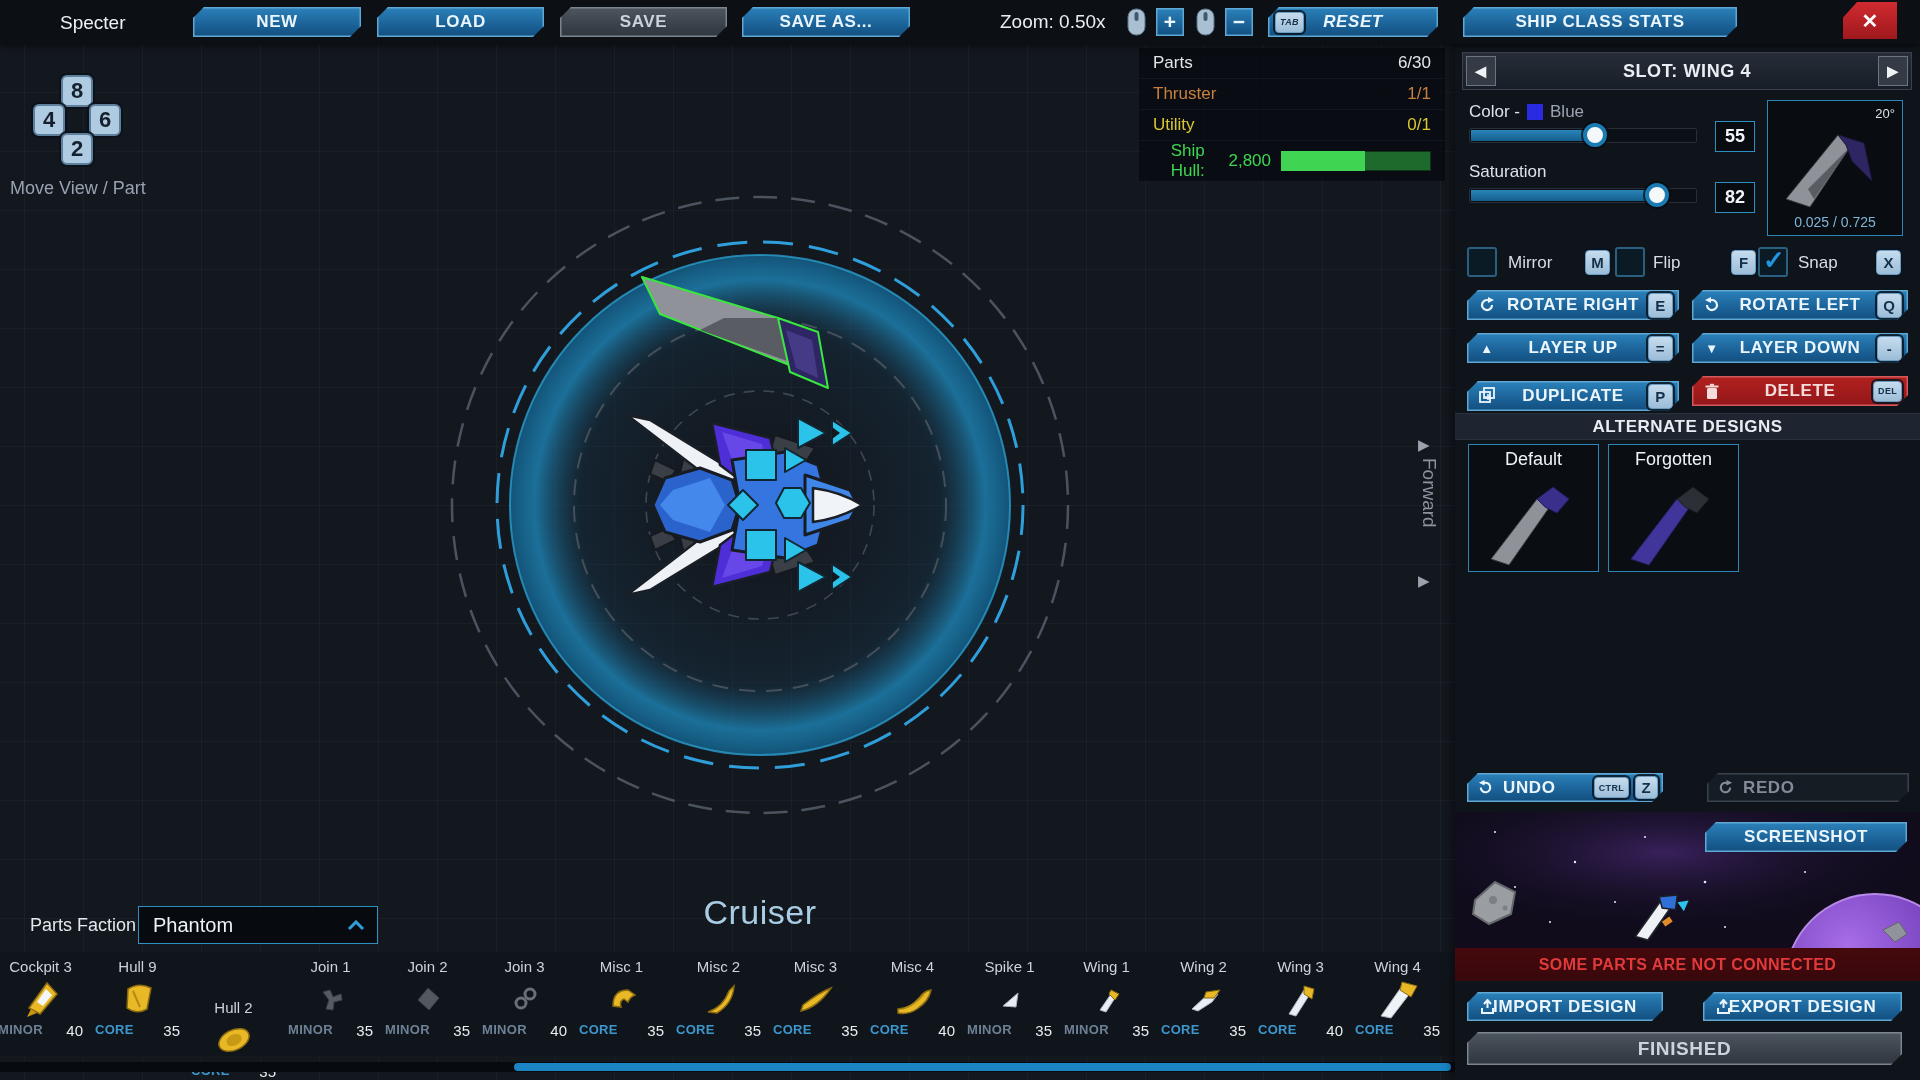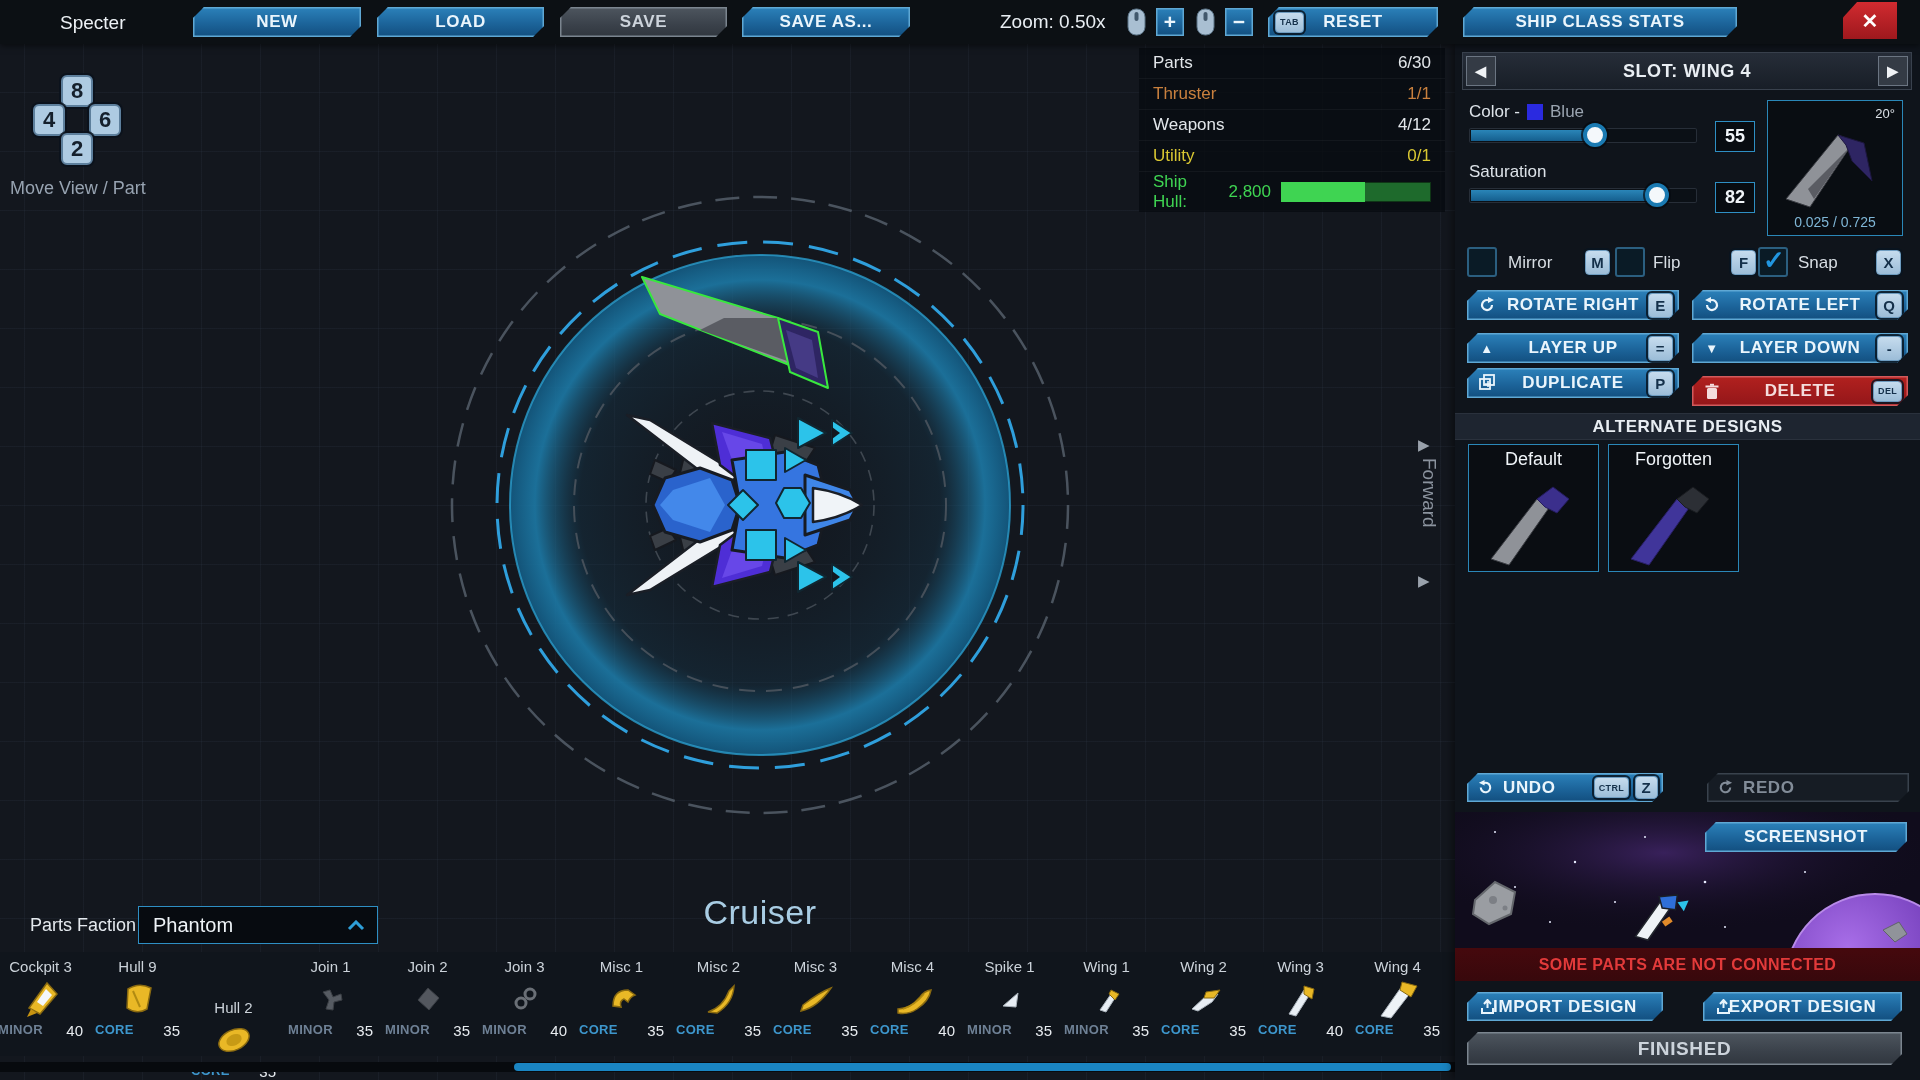--- a/index.html
+++ b/index.html
@@ -50,21 +50,21 @@
   
   .numkey { position:absolute; width:32px; height:32px; background:#aecbe2; border:2px solid #5d7f9c;
     border-radius:6px; box-shadow:0 0 0 2px rgba(10,18,28,.8); color:#15202c; font-weight:bold;
     font-size:22px; display:flex; align-items:center; justify-content:center; }
   .move-hint-label { position:absolute; left:10px; top:178px; font-size:18px; color:#97a3b1; }
 
   
   .stats-panel { position:absolute; left:1139px; top:48px; width:306px; background:rgba(8,11,16,.8); }
   .stats-row { display:flex; justify-content:space-between; align-items:center; height:31px;
                padding:0 14px; border-bottom:1px solid rgba(255,255,255,.045); font-size:17px; }
-  .hull-row { display:flex; align-items:center; height:40px; padding:0 14px; }
+  .hull-row { display:flex; align-items:center; height:40px; padding:0 14px;text-align:center; }
   .hull-bar { position:relative; margin-left:10px; width:150px; height:20px; background:#1e6a2c;
               box-shadow:inset 0 0 0 1px rgba(0,0,0,.5); flex:none; }
   .hull-fill { position:absolute; left:0; top:0; bottom:0; background:#3fd452; }
 
   
   .right-panel { position:absolute; left:1455px; top:44px; width:465px; height:1036px;
                  background:#0f141b; box-shadow:-3px 0 8px rgba(0,0,0,.45); z-index:20; }
   .slot-header { position:absolute; left:7px; top:8px; width:450px; height:38px;
     background:linear-gradient(180deg,#262d38,#181e27); border:1px solid #39414d;
     display:flex; align-items:center; justify-content:center; font-size:18px; font-weight:bold;
@@ -242,42 +242,38 @@
       <rect x="1" y="1" width="17" height="26" rx="8" fill="#a9bfd2" stroke="#5a7285"></rect>
       <rect x="7.5" y="4" width="4" height="9" rx="2" fill="#42586c"></rect>
     </svg>
     <div class="sq-btn btn-blue" style="left:1156px;">+</div>
     <svg class="abs" style="left:1196px;top:8px;" width="19" height="28">
       <rect x="1" y="1" width="17" height="26" rx="8" fill="#a9bfd2" stroke="#5a7285"></rect>
       <rect x="7.5" y="4" width="4" height="9" rx="2" fill="#42586c"></rect>
     </svg>
     <div class="sq-btn btn-blue" style="left:1225px;">−</div>
 
-    <div class="btn btn-blue chamfer" style="left:1268px;top:7px;width:170px;height:30px;">
+    <div class="btn btn-blue chamfer" style="left:1268px;top:7px;width:170px;height:30px;font-style:italic;">
       <span class="keycap ksm" style="position:absolute;left:7px;">TAB</span>
       <span>RESET</span>
     </div>
     <div class="btn btn-blue chamfer" style="left:1463px;top:7px;width:274px;height:30px;">SHIP CLASS STATS</div>
     <div class="close-btn">
         <span>✕</span>
       </div>
   </div>
 
   <div class="stats-panel">
     <div class="stats-row">
       <span style="color:#e2e6ea;">Parts</span>
       <span style="color:#e2e6ea;">6/30</span>
     </div>
     <div class="stats-row">
       <span style="color:#c9803e;">Thruster</span>
       <span style="color:#c9803e;">1/1</span>
-    </div>
-    <div class="stats-row">
-      <span style="color:#e2e6ea;">Weapons</span>
-      <span style="color:#e2e6ea;">4/12</span>
     </div>
     <div class="stats-row">
       <span style="color:#d9c732;">Utility</span>
       <span style="color:#d9c732;">0/1</span>
     </div>
     <div class="hull-row">
       <span style="color:#3fd452;font-size:17px;">Ship Hull:</span>
       <span style="color:#3fd452;font-size:17px;margin-left:6px;">2,800</span>
       <div class="hull-bar">
         <div class="hull-fill" style="width: 56%;"></div>
@@ -360,21 +356,21 @@
     <div class="btn btn-blue chamfer action-btn" style="top:289px;">
       <span class="action-icon" style="font-size:13px;color:#eaf5fc;">▲</span>
       <span>LAYER UP</span>
       <span class="keycap k1">=</span>
     </div>
     <div class="btn btn-blue chamfer action-btn right" style="top:289px;">
       <span class="action-icon" style="font-size:13px;color:#eaf5fc;">▼</span>
       <span>LAYER DOWN</span>
       <span class="keycap k1">-</span>
     </div>
-    <div class="btn btn-blue chamfer action-btn" style="top:324px;">
+    <div class="btn btn-blue chamfer action-btn" style="top:337px;">
       <span class="action-icon">
         <svg width="18" height="18" viewBox="0 0 18 18">
             <rect x="2" y="5" width="10" height="10" fill="none" stroke="#eaf5fc" stroke-width="1.8"></rect>
             <rect x="6" y="1" width="10" height="10" fill="none" stroke="#eaf5fc" stroke-width="1.8"></rect>
             <path d="M7,10 h6 M10,7 v6" stroke="#eaf5fc" stroke-width="1.6"></path>
           </svg>
       </span>
       <span>DUPLICATE</span>
       <span class="keycap k1">P</span>
     </div>

